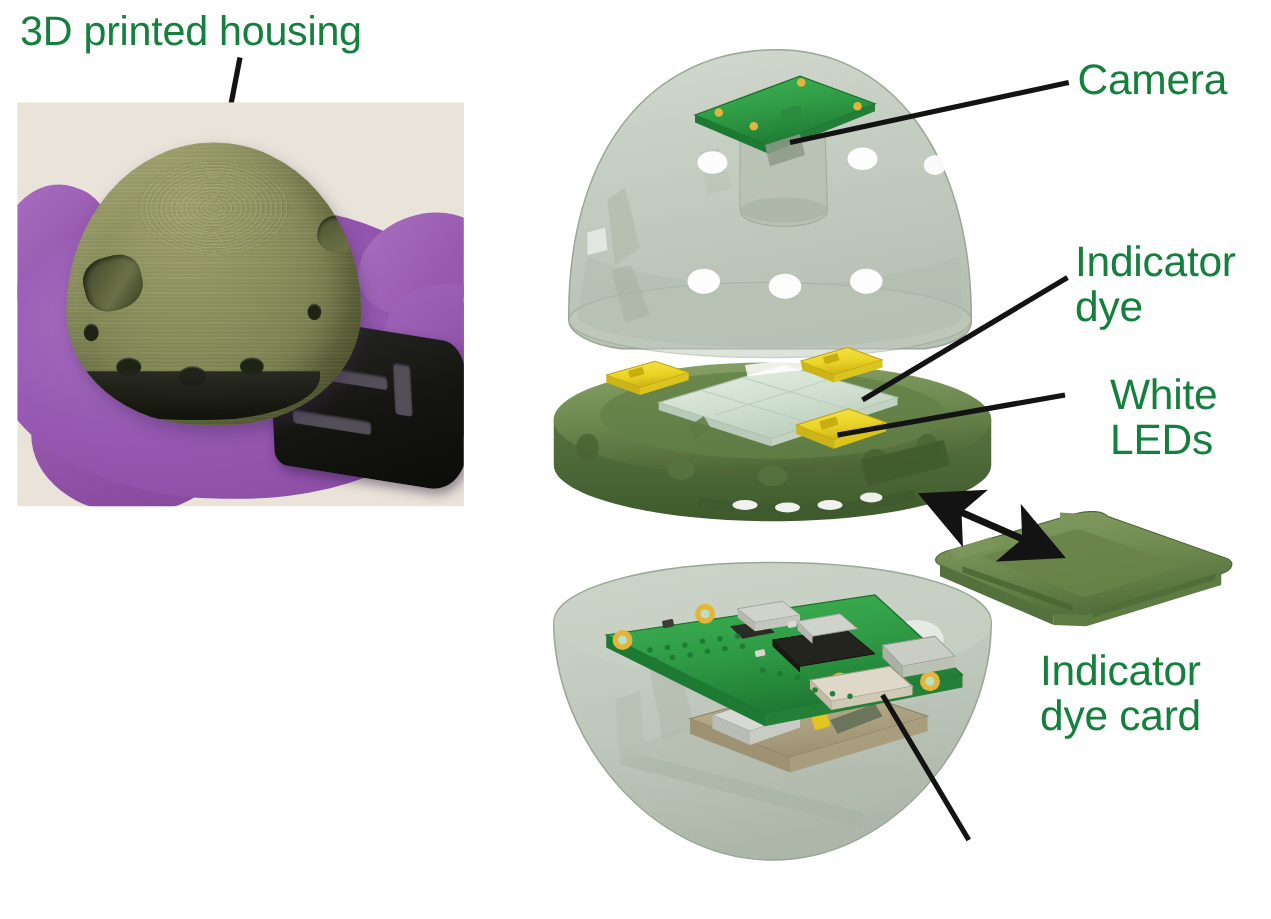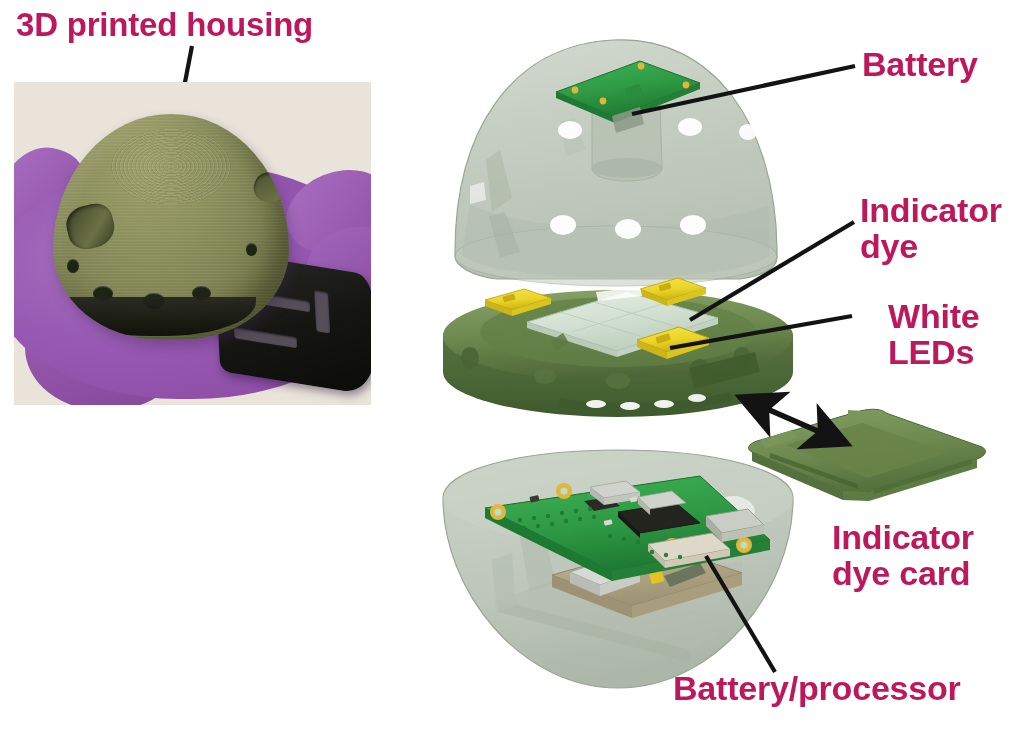--- a/index.html
+++ b/index.html
@@ -7,22 +7,22 @@
     width:1017px; height:735px;
     background:#ffffff;
     font-family:"Liberation Sans", sans-serif;
     overflow:hidden;
     position:relative;
   }
   #figure { position:absolute; inset:0; }
 
   .label {
     position:absolute;
-    font-weight:bold;
-    color:#be185d;
+    font-weight:normal;
+    color:#15803d;
     line-height:1.06;
     letter-spacing:-0.2px;
     white-space:pre-line;
   }
 
   
   .photo-frame {
     position:absolute;
     overflow:hidden;
     background:#e8e2d8;
@@ -454,26 +454,25 @@
       <rect x="604" y="520" width="8" height="5" rx="1" fill="#d8d8d0" transform="rotate(-12 608 522)"></rect>
       <rect x="630" y="497" width="7" height="5" rx="1" fill="#d8d8d0" transform="rotate(-12 633 499)"></rect>
     </g>
 
     <line x1="632" y1="114" x2="855" y2="66" stroke="#131313" stroke-width="4.2"></line>
     <line x1="690" y1="320" x2="854" y2="222" stroke="#131313" stroke-width="4.2"></line>
     <line x1="670" y1="348" x2="852" y2="316" stroke="#131313" stroke-width="4.2"></line>
     <line x1="706" y1="556" x2="775" y2="672" stroke="#131313" stroke-width="4.2"></line>
   </svg>
 
-  <div class="label" style="left:862px; top:46px; font-size:34px;">Battery</div>
+  <div class="label" style="left:862px; top:46px; font-size:34px;">Camera</div>
 
   <div class="label" style="left:860px; top:192px; font-size:34px;">Indicator
 dye</div>
 
   <div class="label" style="left:888px; top:298px; font-size:34px;">White
 LEDs</div>
 
   <div class="label" style="left:832px; top:519px; font-size:34px;">Indicator
 dye card</div>
 
-  <div class="label" style="left:673px; top:670px; font-size:34px;">Battery/processor</div>
 
 </div>
 
 </body></html>

